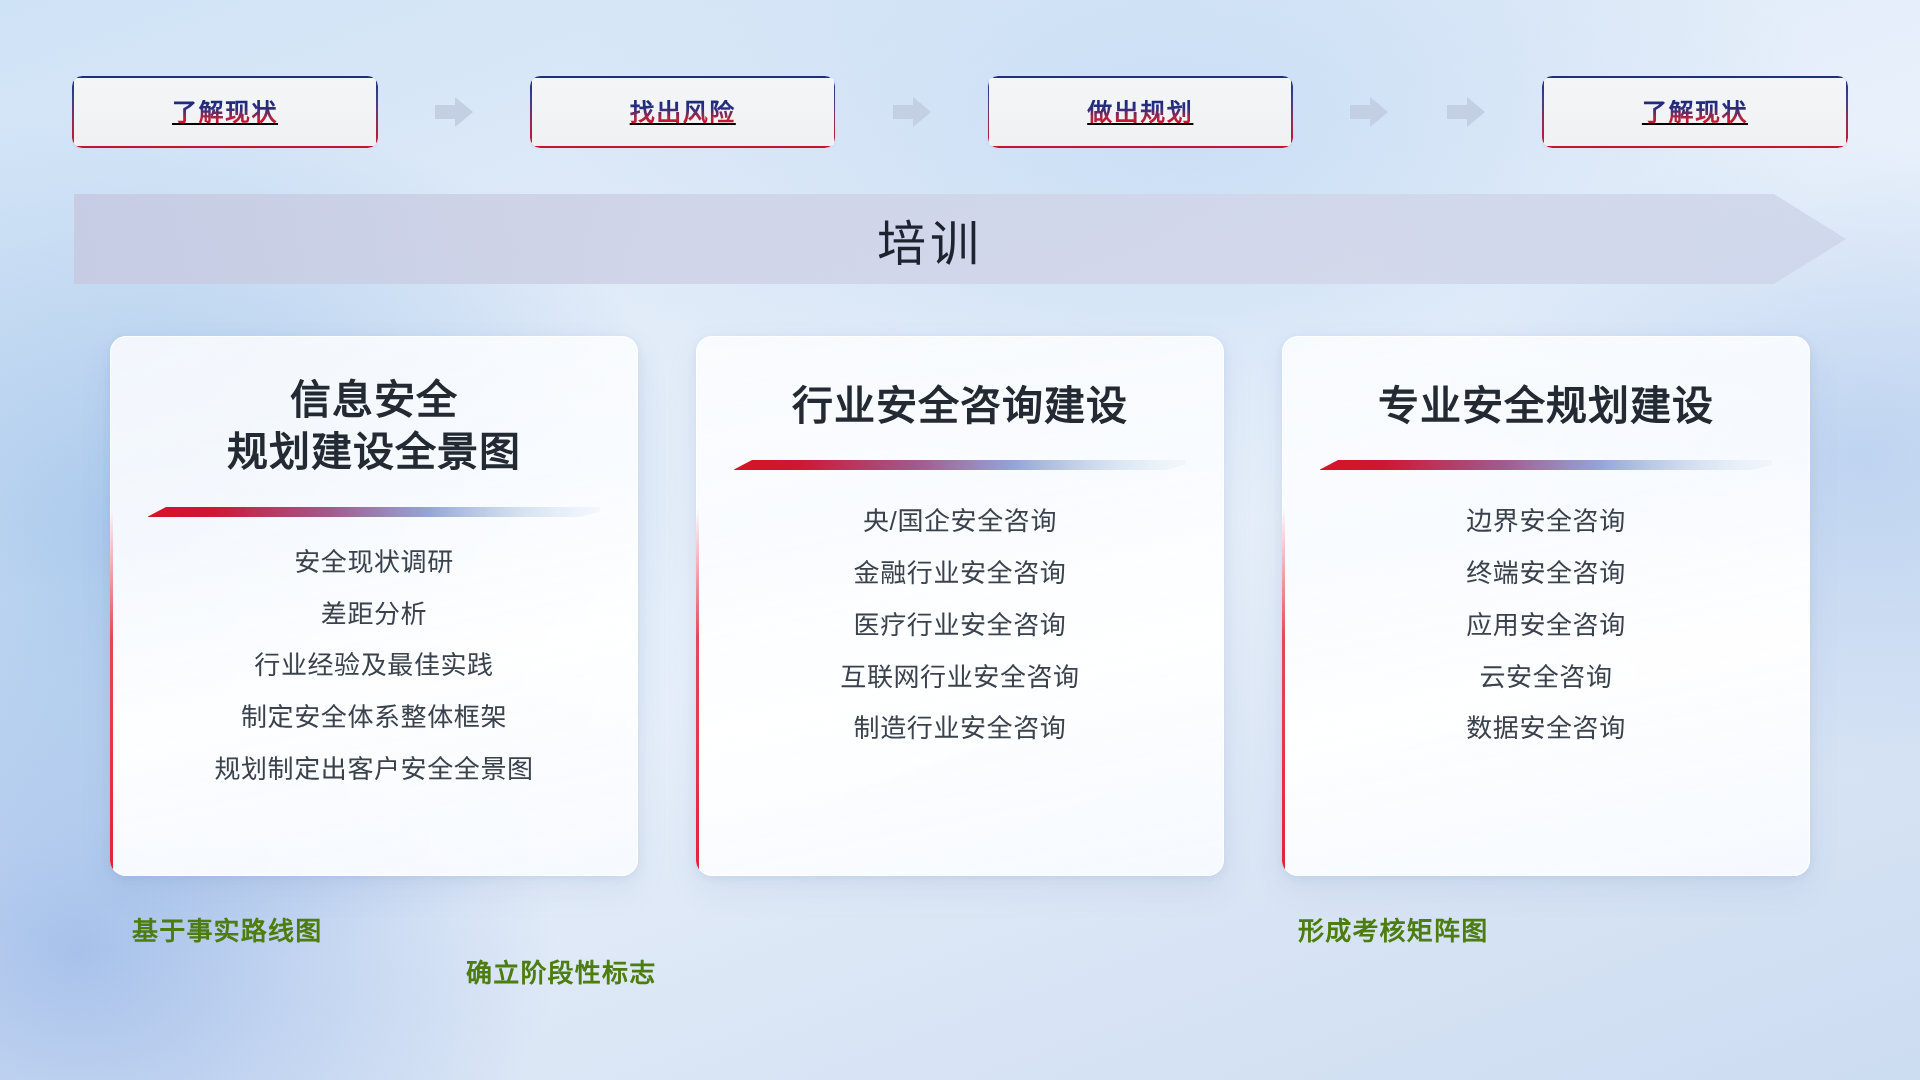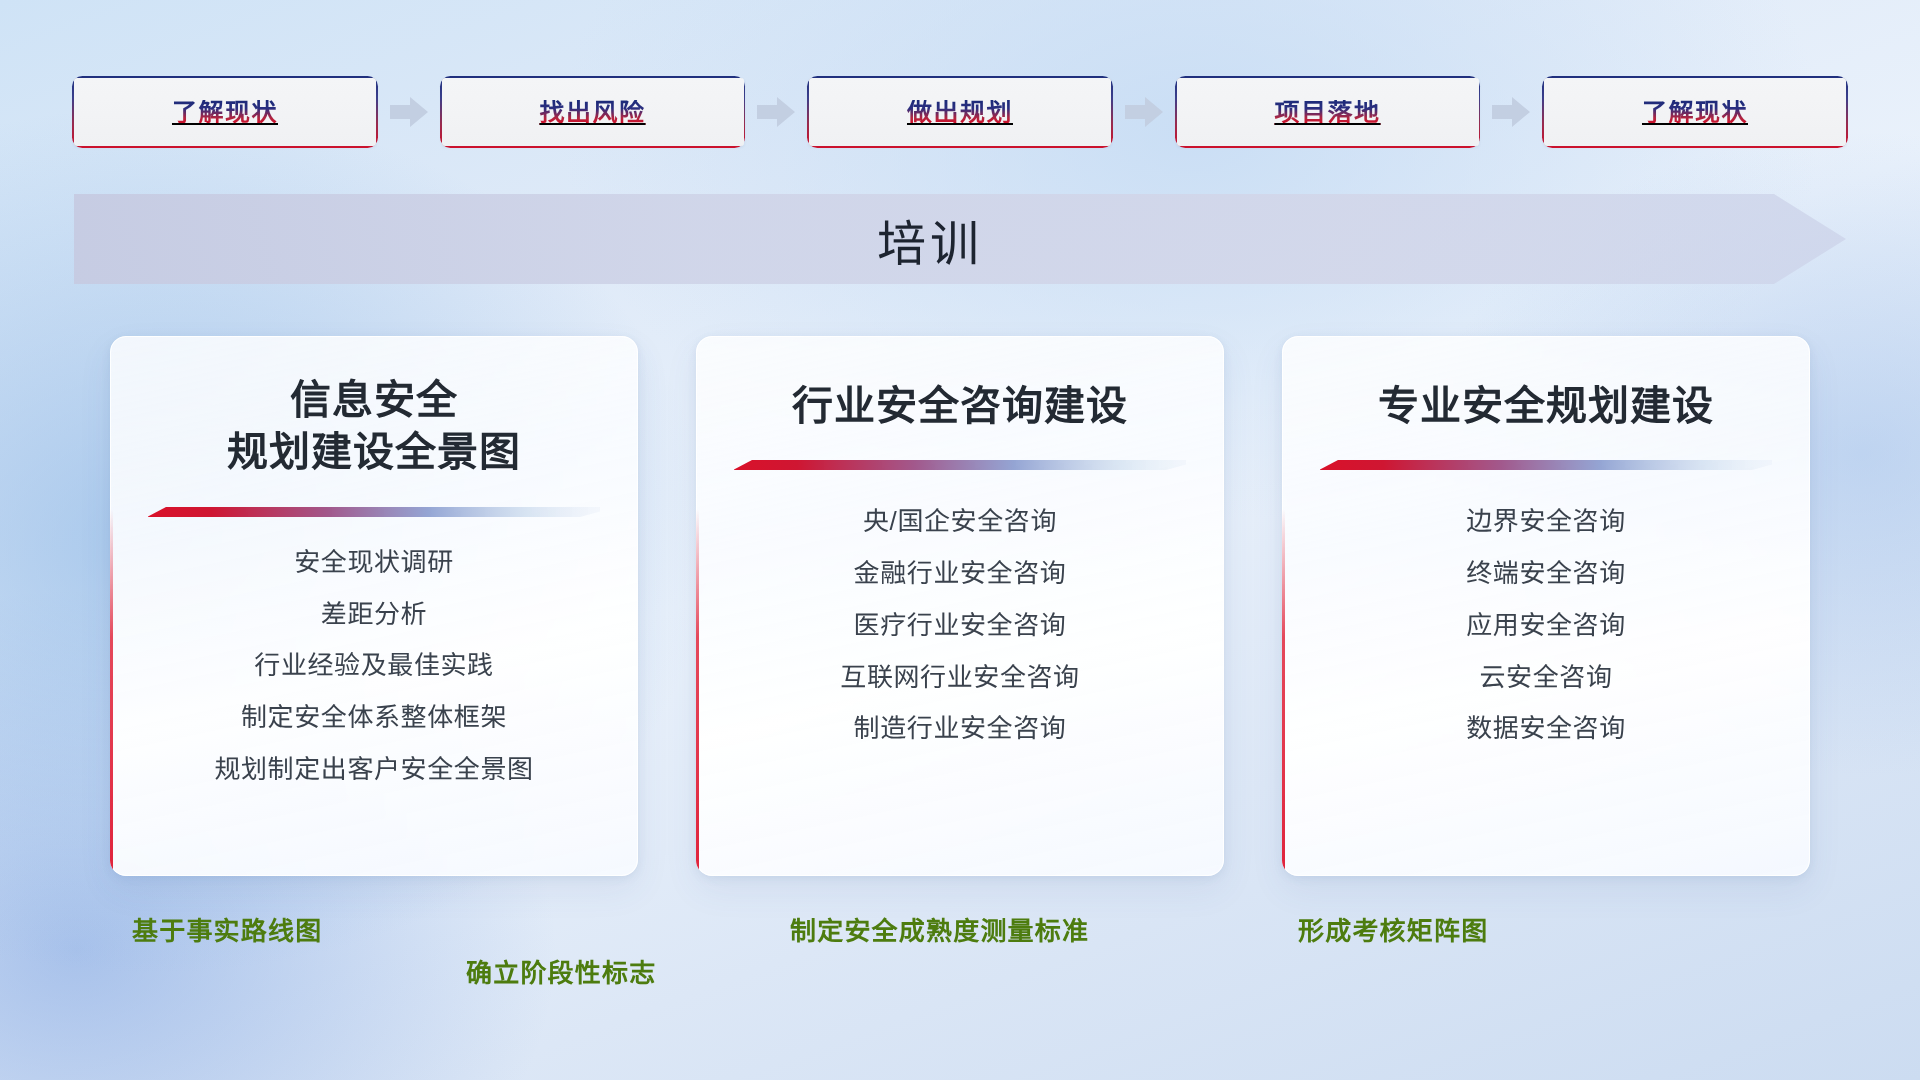--- a/index.html
+++ b/index.html
@@ -237,23 +237,20 @@
   <div class="step-box">
     <span class="step-label">做出规划</span>
   </div>
 
   <span class="step-arrow">
     <svg viewBox="0 0 38 34" aria-hidden="true">
         <path d="M0 10 H20 V2 L38 17 L20 32 V24 H0 Z" fill="currentColor"></path>
       </svg>
   </span>
 
-  <div class="step-box">
-    <span class="step-label">项目落地</span>
-  </div>
 
   <span class="step-arrow">
     <svg viewBox="0 0 38 34" aria-hidden="true">
         <path d="M0 10 H20 V2 L38 17 L20 32 V24 H0 Z" fill="currentColor"></path>
       </svg>
   </span>
 
   <div class="step-box">
     <span class="step-label">了解现状</span>
   </div>
@@ -360,15 +357,14 @@
       <li>云安全咨询</li>
       <li>数据安全咨询</li>
     </ul>
   </div>
 
 </div>
 
 <div class="footnotes">
   <div class="footnote fn-0">基于事实路线图</div>
   <div class="footnote fn-1">确立阶段性标志</div>
-  <div class="footnote fn-2">制定安全成熟度测量标准</div>
   <div class="footnote fn-3">形成考核矩阵图</div>
 </div>
 
 </body></html>

